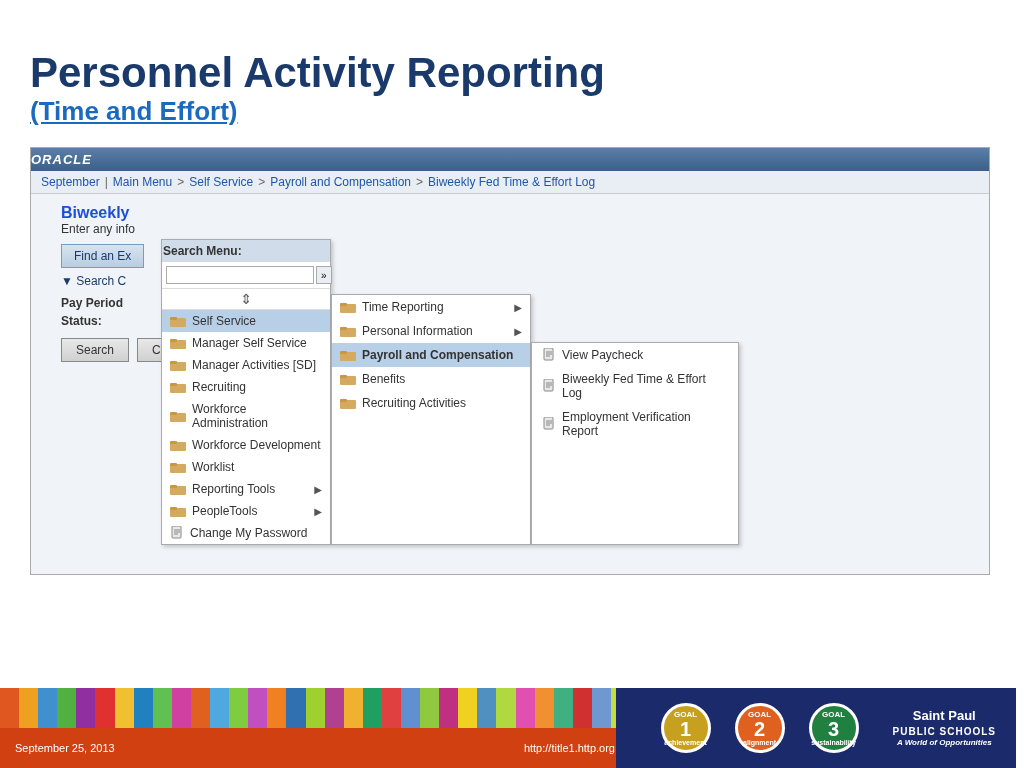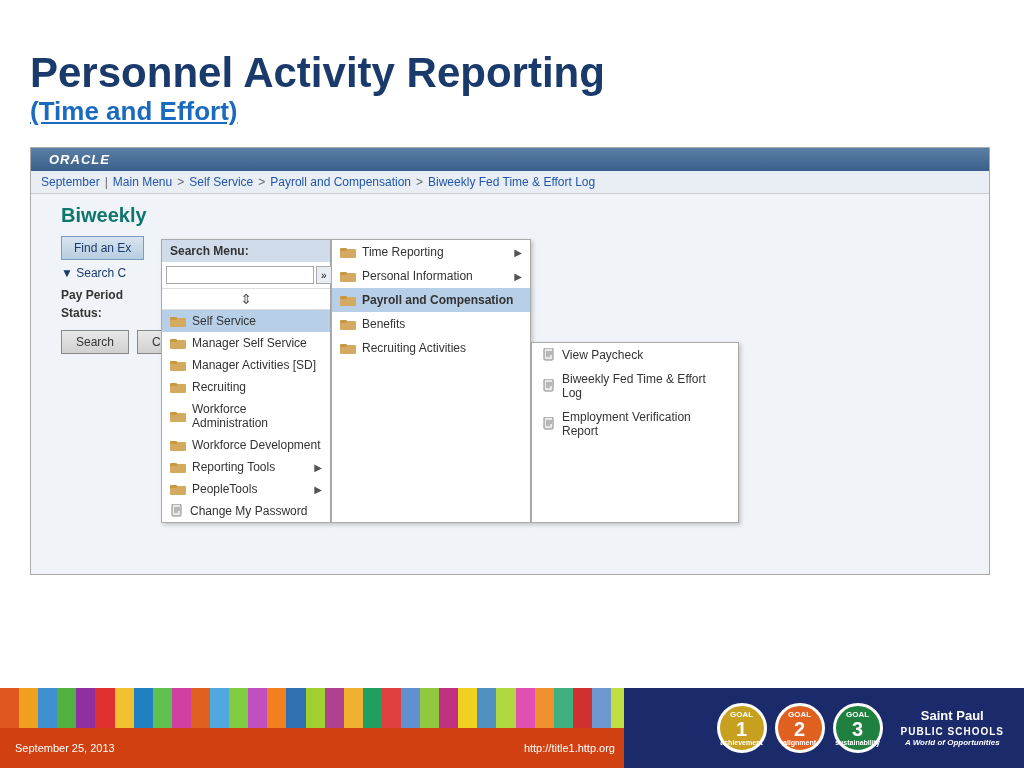--- a/index.html
+++ b/index.html
@@ -36,21 +36,21 @@
       margin: 10px 30px;
       border: 1px solid #aaa;
       background: #fff;
       position: relative;
       width: 960px;
     }
 
     
     .oracle-topbar {
       background: linear-gradient(to bottom, #5b7fa6, #3a5f8a);
-      padding: 4px 18px;
+      padding: 4px 0;
       display: flex;
       align-items: center;
     }
     .oracle-logo {
       color: #fff;
       font-size: 13px;
       font-weight: bold;
       font-style: italic;
       letter-spacing: 1px;
     }
@@ -75,24 +75,24 @@
     
     .oracle-content {
       padding: 10px;
       background: #f0f4f8;
       min-height: 380px;
       position: relative;
     }
 
     
     .biweekly-header {
-      font-size: 20px;
-      font-weight: bold;
-      color: #0f766e;
-      margin-bottom: 9px;
+      font-size: 16px;
+      font-weight: bold;
+      color: #1d4ed8;
+      margin-bottom: 0;
     }
     .enter-info-text {
       font-size: 12px;
       color: #333;
       margin-bottom: 8px;
     }
 
     
     .find-btn {
       background: linear-gradient(to bottom, #d8e4f0, #b8cde0);
@@ -161,21 +161,21 @@
 
     
     .search-menu-panel {
       background: #fff;
       border: 1px solid #aaa;
       width: 170px;
       box-shadow: 2px 2px 4px rgba(0,0,0,0.2);
     }
     .search-menu-header {
       background: #d0dcea;
-      padding: 4px 8px;
+      padding: 4px 1px;
       font-size: 12px;
       font-weight: bold;
       color: #333;
     }
     .search-menu-input-row {
       display: flex;
       padding: 4px;
       gap: 2px;
     }
     .search-menu-input {
@@ -234,20 +234,21 @@
       font-size: 10px;
       color: #555;
     }
 
     
     .submenu-panel {
       background: #fff;
       border: 1px solid #aaa;
       width: 200px;
       box-shadow: 2px 2px 4px rgba(0,0,0,0.2);
+      margin-top: 55px;
     }
     .submenu-list {
       list-style: none;
     }
     .submenu-item {
       display: flex;
       align-items: center;
       padding: 5px 8px;
       font-size: 12px;
       cursor: pointer;
@@ -310,28 +311,28 @@
       font-size: 11px;
       font-weight: bold;
       text-align: center;
       border-radius: 4px;
       line-height: 1.3;
     }
 
     .footer-right-section {
       position: absolute;
       bottom: 0;
-      right: 0;
+      right: 8px;
       width: 400px;
       height: 80px;
       background: #1a2a6b;
       display: flex;
       align-items: center;
       justify-content: flex-end;
-      gap: 8px;
+      gap: 24px;
       padding: 0 10px;
     }
   </style>
 </head>
 <body>
 
 <div class="page-header">
   <div class="page-title">Personnel Activity Reporting</div>
   <div class="page-subtitle">(Time and Effort)</div>
 </div>
@@ -353,20 +354,23 @@
     <span class="breadcrumb-sep">&gt;</span>
     <span class="breadcrumb-item">Biweekly Fed Time &amp; Effort Log</span>
   </div>
 
   <div class="oracle-content">
 
     <div style="margin-left:20px;">
       <div class="biweekly-header">
         <span>Biweekly</span>
       </div>
+      <div class="enter-info-text">
+        <span>Enter any info</span>
+      </div>
       <button class="find-btn">Find an Ex</button>
       <div class="search-options">
         <span>▼ Search C</span>
       </div>
       <div class="field-row">
         <span class="field-label">Pay Period</span>
       </div>
       <div class="field-row">
         <span class="field-label">Status:</span>
       </div>
@@ -436,20 +440,29 @@
             <span>Workforce Administration</span>
           </li>
           <li class="main-menu-item">
             <span class="folder-icon">
               <svg viewBox="0 0 16 12">
                   <rect x="0" y="3" width="16" height="9" rx="1" fill="#d4aa60"></rect>
                   <rect x="0" y="2" width="7" height="3" rx="1" fill="#c89840"></rect>
                 </svg>
             </span>
             <span>Workforce Development</span>
+          </li>
+          <li class="main-menu-item">
+            <span class="folder-icon">
+              <svg viewBox="0 0 16 12">
+                  <rect x="0" y="3" width="16" height="9" rx="1" fill="#d4aa60"></rect>
+                  <rect x="0" y="2" width="7" height="3" rx="1" fill="#c89840"></rect>
+                </svg>
+            </span>
+            <span>Worklist</span>
           </li>
           <li class="main-menu-item">
             <span class="folder-icon">
               <svg viewBox="0 0 16 12">
                   <rect x="0" y="3" width="16" height="9" rx="1" fill="#d4aa60"></rect>
                   <rect x="0" y="2" width="7" height="3" rx="1" fill="#c89840"></rect>
                 </svg>
             </span>
             <span>Reporting Tools</span>
             <span class="menu-arrow-right">▶</span>

